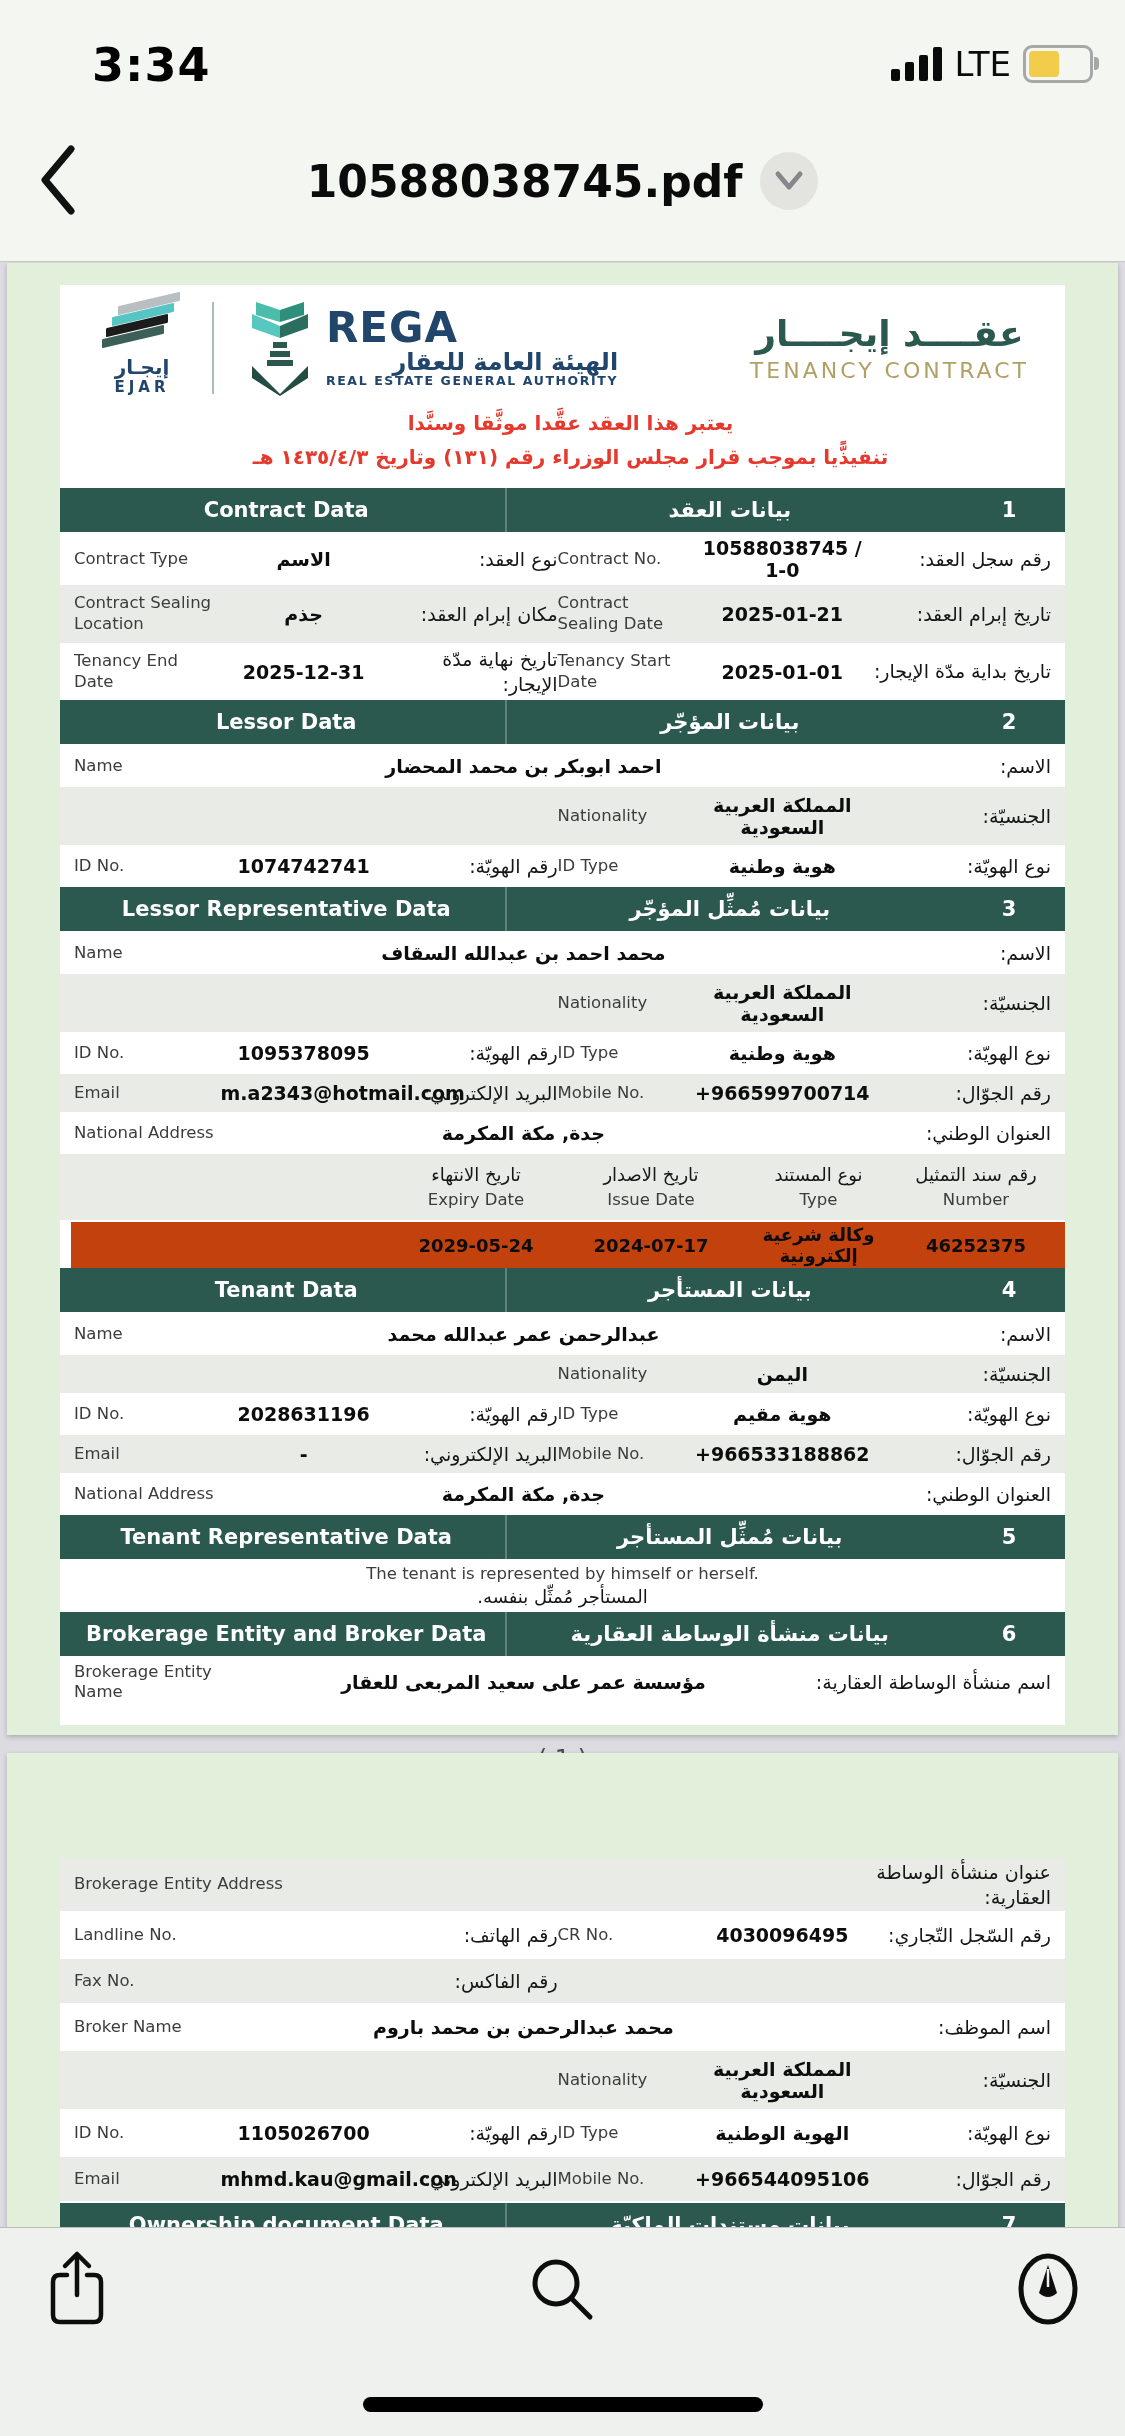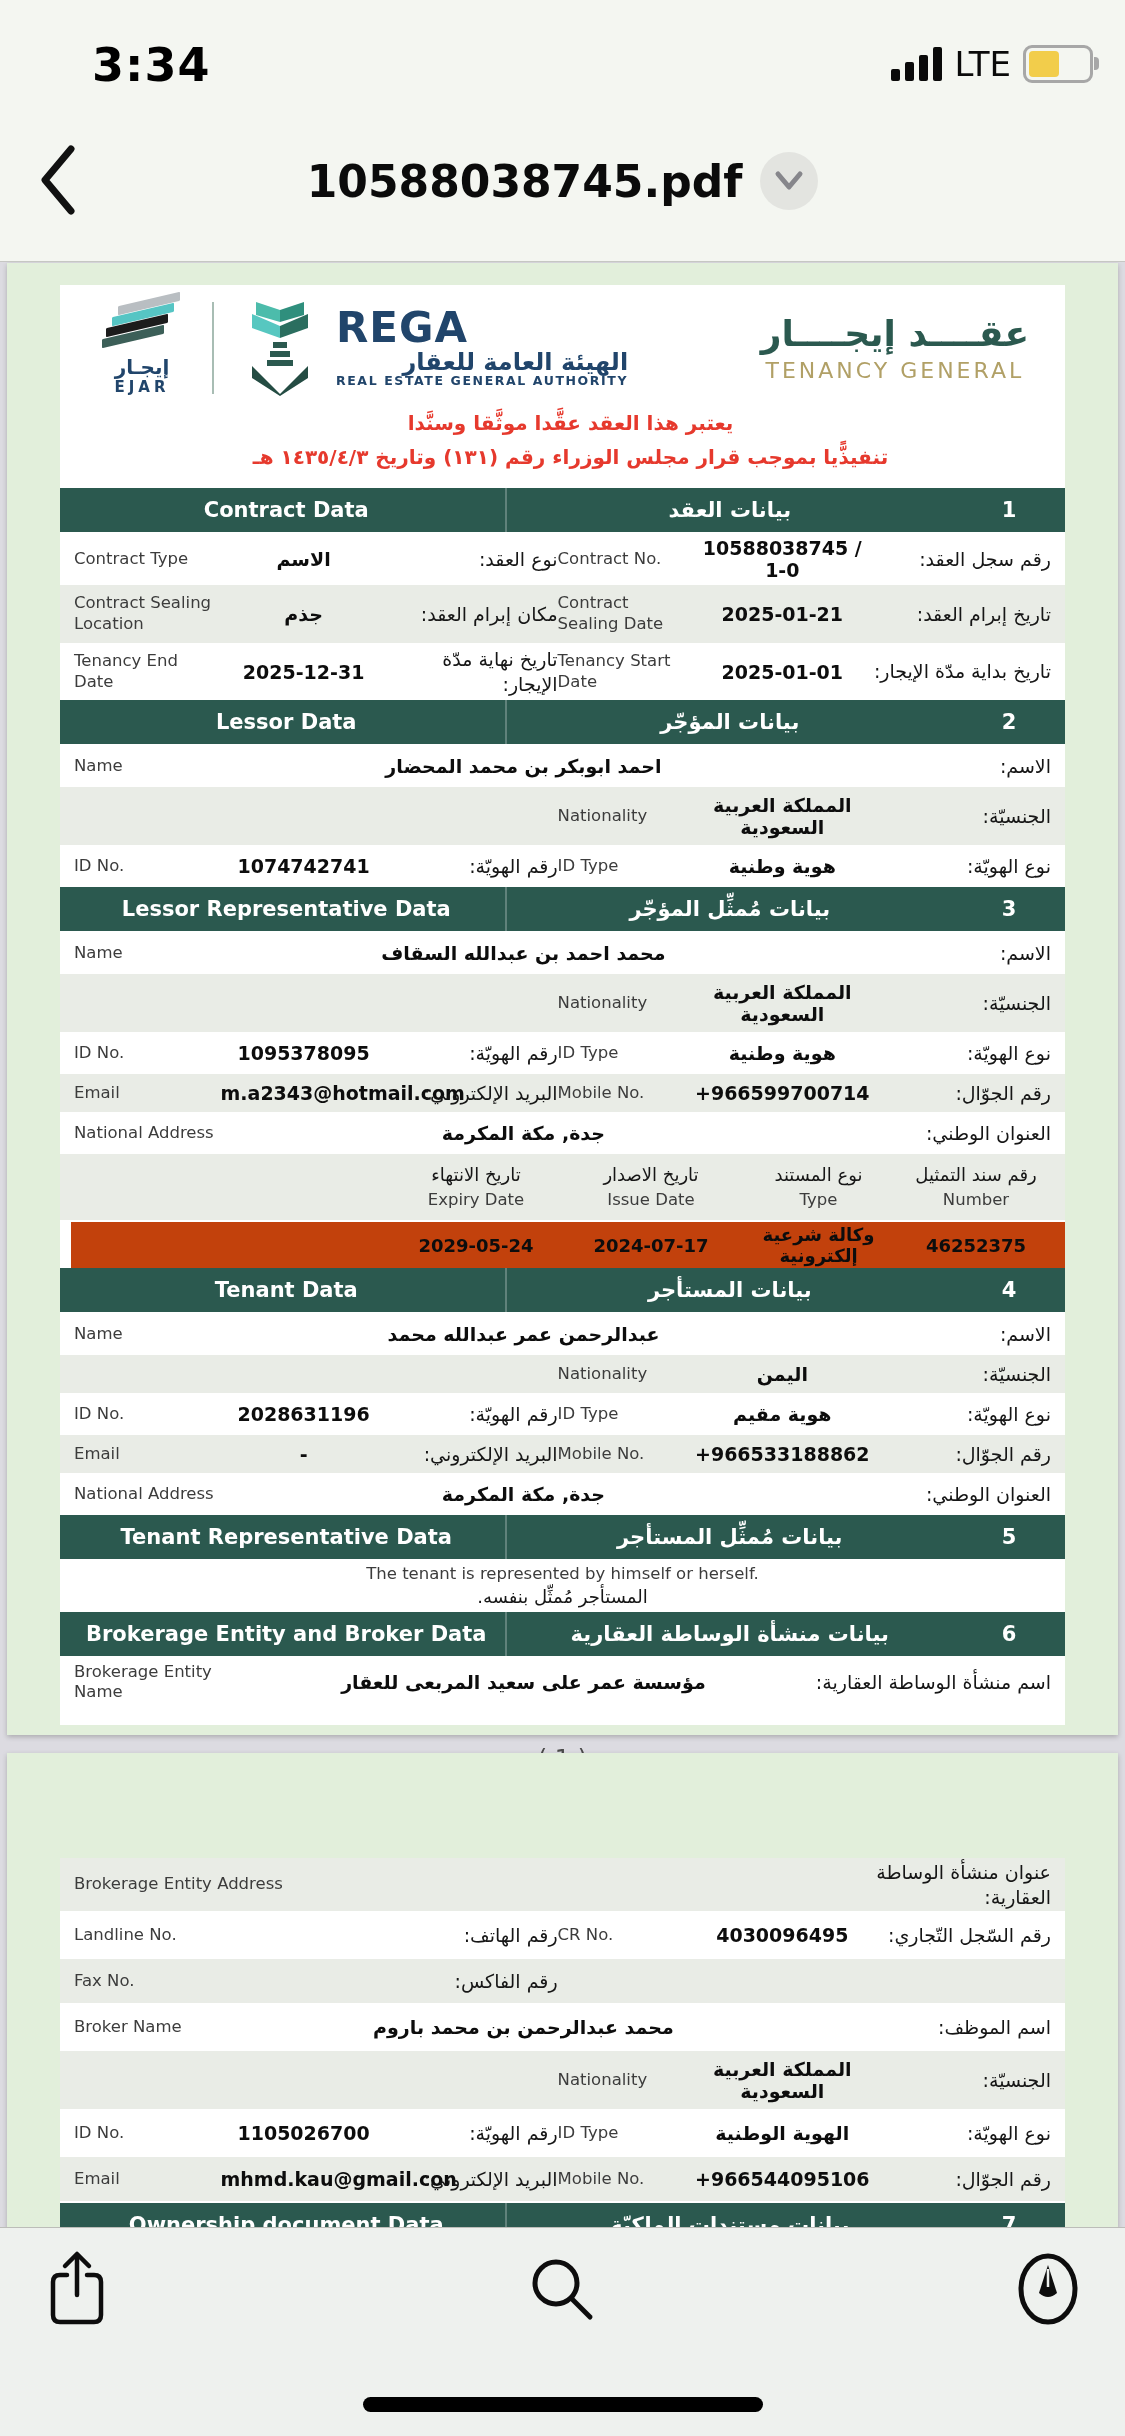--- a/index.html
+++ b/index.html
@@ -35,21 +35,21 @@
   #page2 .sheet{margin-top:105px;}
 
   
   .doc-header{display:flex;align-items:center;padding:14px 22px 6px 22px;}
   .ejar-logo{display:flex;flex-direction:column;align-items:center;width:120px;}
   .ejar-stripes{width:80px;height:52px;position:relative;margin-bottom:6px;}
   .ejar-stripes i{position:absolute;height:9px;width:62px;transform:skewY(-13deg);border-radius:1px;}
   .ejar-ar{font-size:20px;font-weight:bold;color:#21456b;line-height:1.05;}
   .ejar-en{font-size:15px;font-weight:bold;color:#21456b;letter-spacing:4px;}
   .logo-divider{width:2px;height:92px;background:#a8bdb4;margin:0 20px 0 10px;}
-  .rega{display:flex;align-items:center;gap:10px;justify-content:space-between;}
+  .rega{display:flex;align-items:center;gap:0;justify-content:space-between;}
   .rega-text{display:flex;flex-direction:column;line-height:1.02;}
   .rega-name{font-size:42px;font-weight:bold;color:#21456b;letter-spacing:1px;}
   .rega-ar{font-size:24px;font-weight:bold;color:#21456b;direction:rtl;}
   .rega-en{font-size:12.5px;color:#21456b;letter-spacing:1.6px;font-weight:bold;}
   .contract-title{margin-left:auto;text-align:center;padding-right:14px;}
   .ct-ar{font-size:36px;font-weight:bold;color:#2b594f;direction:rtl;}
   .ct-en{font-size:22px;color:#b1a066;letter-spacing:3px;margin-top:4px;}
   .notice{text-align:center;direction:rtl;color:#e6392d;font-weight:bold;font-size:20px;line-height:1.7;padding:4px 0 14px 16px;}
 
   
@@ -152,21 +152,21 @@
           <path d="M18 66 L46 94 L74 66 L74 78 L46 96 L18 78 Z" fill="#244c43"></path>
         </svg>
         <div class="rega-text">
           <span class="rega-name">REGA</span>
           <span class="rega-ar">الهيئة العامة للعقار</span>
           <span class="rega-en">REAL ESTATE GENERAL AUTHORITY</span>
         </div>
       </div>
       <div class="contract-title">
         <div class="ct-ar">عقــــد إيجــــار</div>
-        <div class="ct-en">TENANCY GENERAL</div>
+        <div class="ct-en">TENANCY CONTRACT</div>
       </div>
     </div>
 
     <div class="notice">
       <div>يعتبر هذا العقد عقَّدا موثَّقا وسنَّدا</div>
       <div>تنفيذًّيا بموجب قرار مجلس الوزراء رقم (١٣١) وتاريخ ١٤٣٥/٤/٣ هـ</div>
     </div>
 
     <div class="sec-head">
       <div class="sh-en">Contract Data</div>

